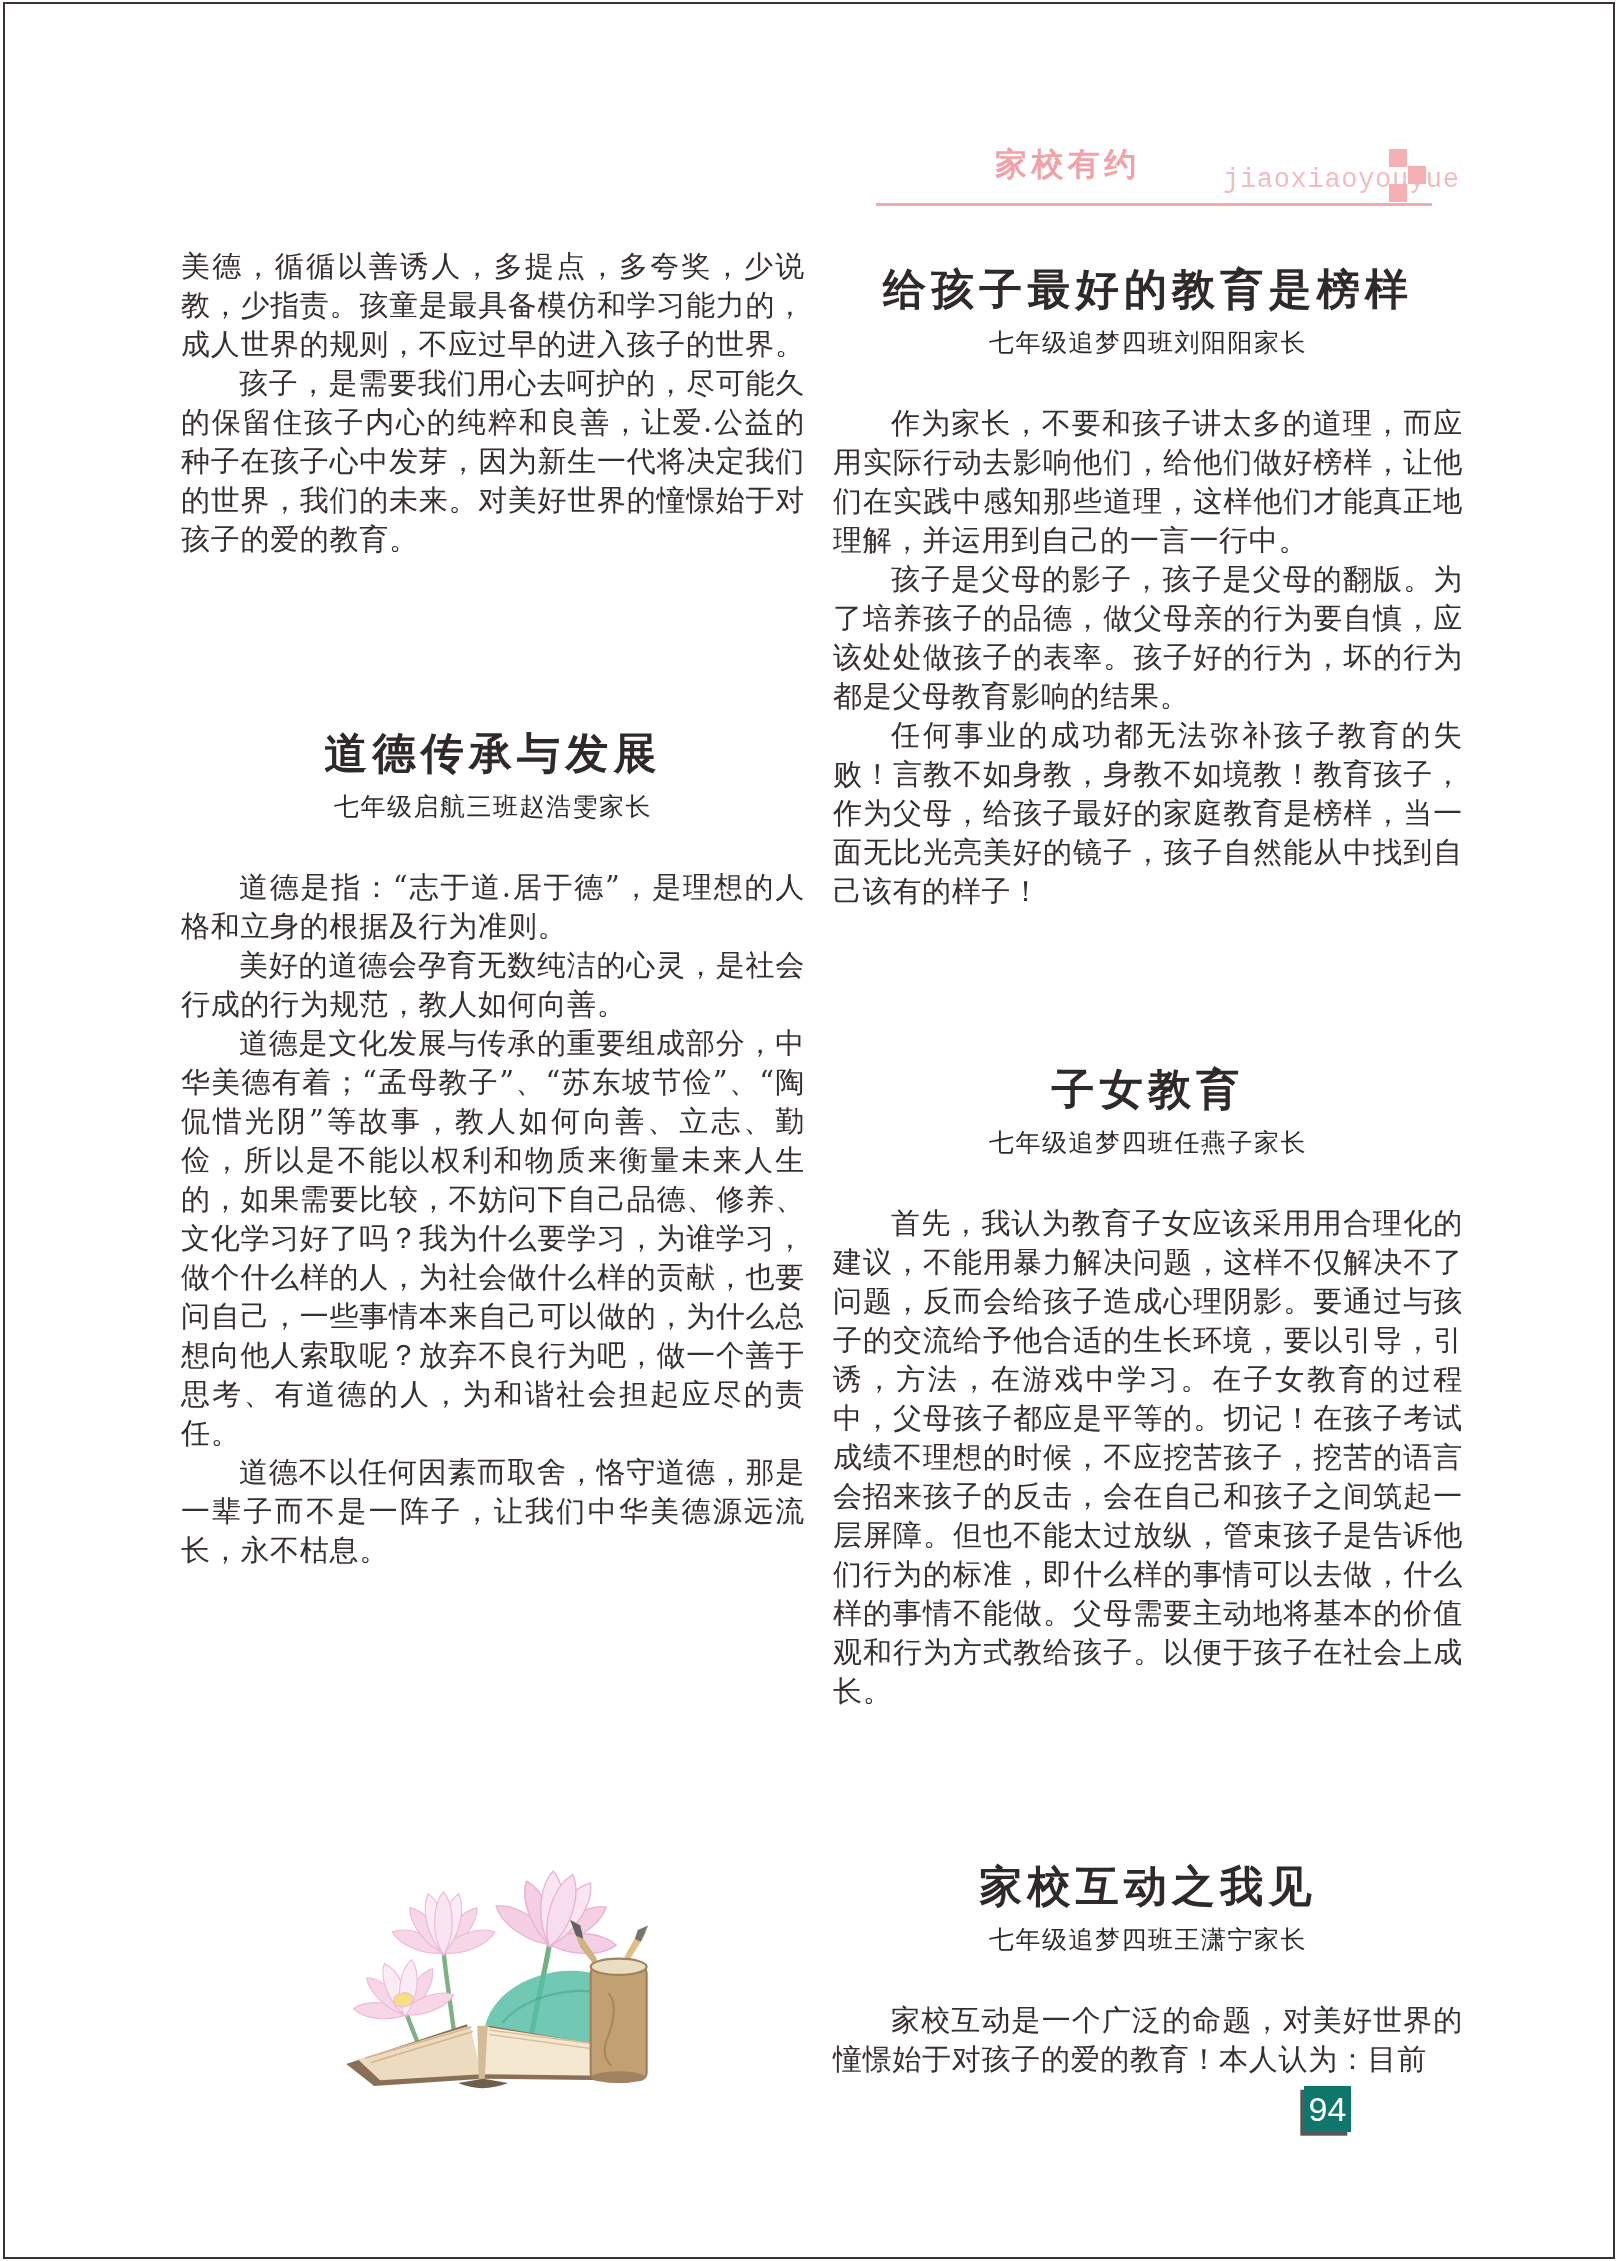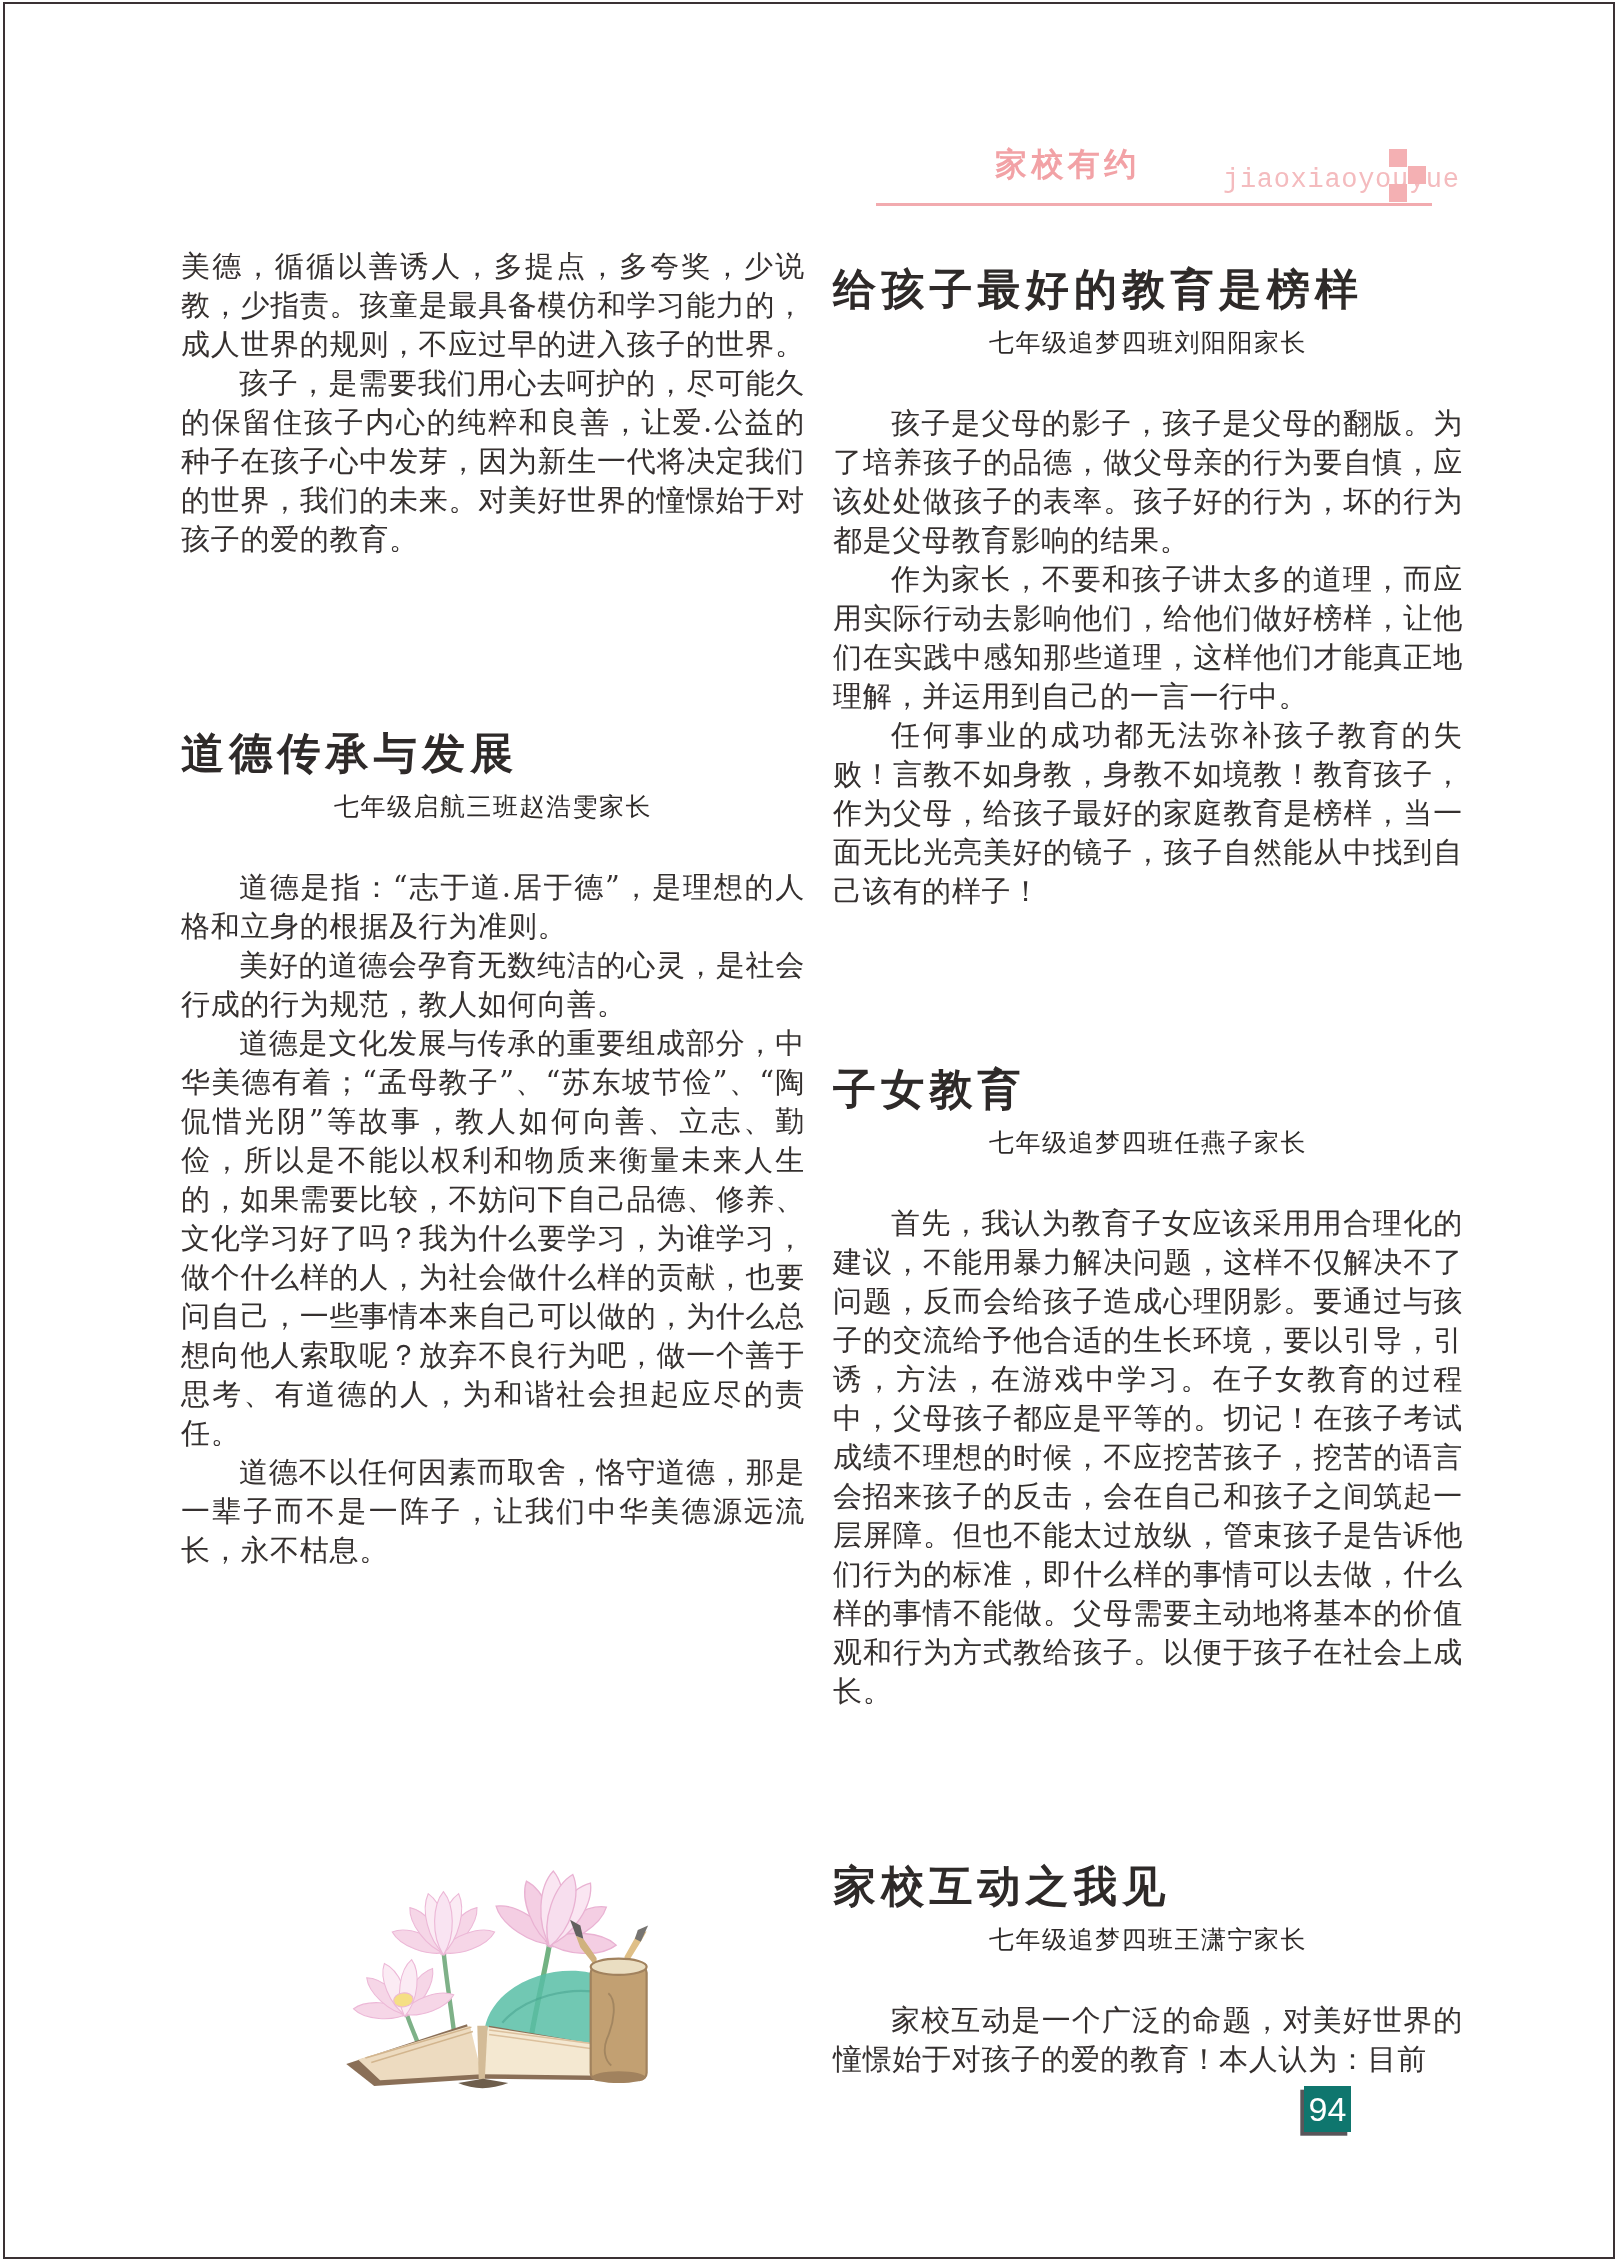--- a/index.html
+++ b/index.html
@@ -39,21 +39,21 @@
   .hsq.s3 { left:1389px; top:184px; }
   
   .block { position:absolute; }
   .b-intro   { left:181px;  top:247px;  width:624px; }
   .b-lart    { left:181px;  top:727px;  width:624px; }
   .b-rart1   { left:833px; top:263px;  width:630px; }
   .b-rart2   { left:833px; top:1063px; width:630px; }
   .b-rart3   { left:833px; top:1860px; width:630px; }
   .art-title {
     font-size:43px; line-height:52px; letter-spacing:5.2px;
-    text-align:left; margin:0; font-weight:600; color:#2e2a29;
+    text-align:center; margin:0; font-weight:600; color:#2e2a29;
   }
   .art-author {
     font-size:25px; line-height:29px; letter-spacing:1.5px;
     text-align:center; margin:13.2px 0 0 0; color:#2e2a29;
   }
   .paras { margin-top:47px; }
   p.body {
     margin:0; font-size:29px; line-height:39px; letter-spacing:0.7px;
     text-align:justify; text-indent:2em; color:#35302f;
   }
@@ -100,22 +100,22 @@
     <p class="body">美好的道德会孕育无数纯洁的心灵，是社会行成的行为规范，教人如何向善。</p>
     <p class="body">道德是文化发展与传承的重要组成部分，中华美德有着；“孟母教子”、“苏东坡节俭”、“陶侃惜光阴”等故事，教人如何向善、立志、勤俭，所以是不能以权利和物质来衡量未来人生的，如果需要比较，不妨问下自己品德、修养、文化学习好了吗？我为什么要学习，为谁学习，做个什么样的人，为社会做什么样的贡献，也要问自己，一些事情本来自己可以做的，为什么总想向他人索取呢？放弃不良行为吧，做一个善于思考、有道德的人，为和谐社会担起应尽的责任。</p>
     <p class="body">道德不以任何因素而取舍，恪守道德，那是一辈子而不是一阵子，让我们中华美德源远流长，永不枯息。</p>
   </div>
 </div>
 
 <div class="block b-rart1">
   <h2 class="art-title">给孩子最好的教育是榜样</h2>
   <div class="art-author">七年级追梦四班刘阳阳家长</div>
   <div class="paras">
+    <p class="body">作为家长，不要和孩子讲太多的道理，而应用实际行动去影响他们，给他们做好榜样，让他们在实践中感知那些道理，这样他们才能真正地理解，并运用到自己的一言一行中。</p>
     <p class="body">孩子是父母的影子，孩子是父母的翻版。为了培养孩子的品德，做父母亲的行为要自慎，应该处处做孩子的表率。孩子好的行为，坏的行为都是父母教育影响的结果。</p>
-    <p class="body">作为家长，不要和孩子讲太多的道理，而应用实际行动去影响他们，给他们做好榜样，让他们在实践中感知那些道理，这样他们才能真正地理解，并运用到自己的一言一行中。</p>
     <p class="body">任何事业的成功都无法弥补孩子教育的失败！言教不如身教，身教不如境教！教育孩子，作为父母，给孩子最好的家庭教育是榜样，当一面无比光亮美好的镜子，孩子自然能从中找到自己该有的样子！</p>
   </div>
 </div>
 
 <div class="block b-rart2">
   <h2 class="art-title">子女教育</h2>
   <div class="art-author">七年级追梦四班任燕子家长</div>
   <div class="paras">
     <p class="body">首先，我认为教育子女应该采用用合理化的建议，不能用暴力解决问题，这样不仅解决不了问题，反而会给孩子造成心理阴影。要通过与孩子的交流给予他合适的生长环境，要以引导，引诱，方法，在游戏中学习。在子女教育的过程中，父母孩子都应是平等的。切记！在孩子考试成绩不理想的时候，不应挖苦孩子，挖苦的语言会招来孩子的反击，会在自己和孩子之间筑起一层屏障。但也不能太过放纵，管束孩子是告诉他们行为的标准，即什么样的事情可以去做，什么样的事情不能做。父母需要主动地将基本的价值观和行为方式教给孩子。以便于孩子在社会上成长。</p>
   </div>

